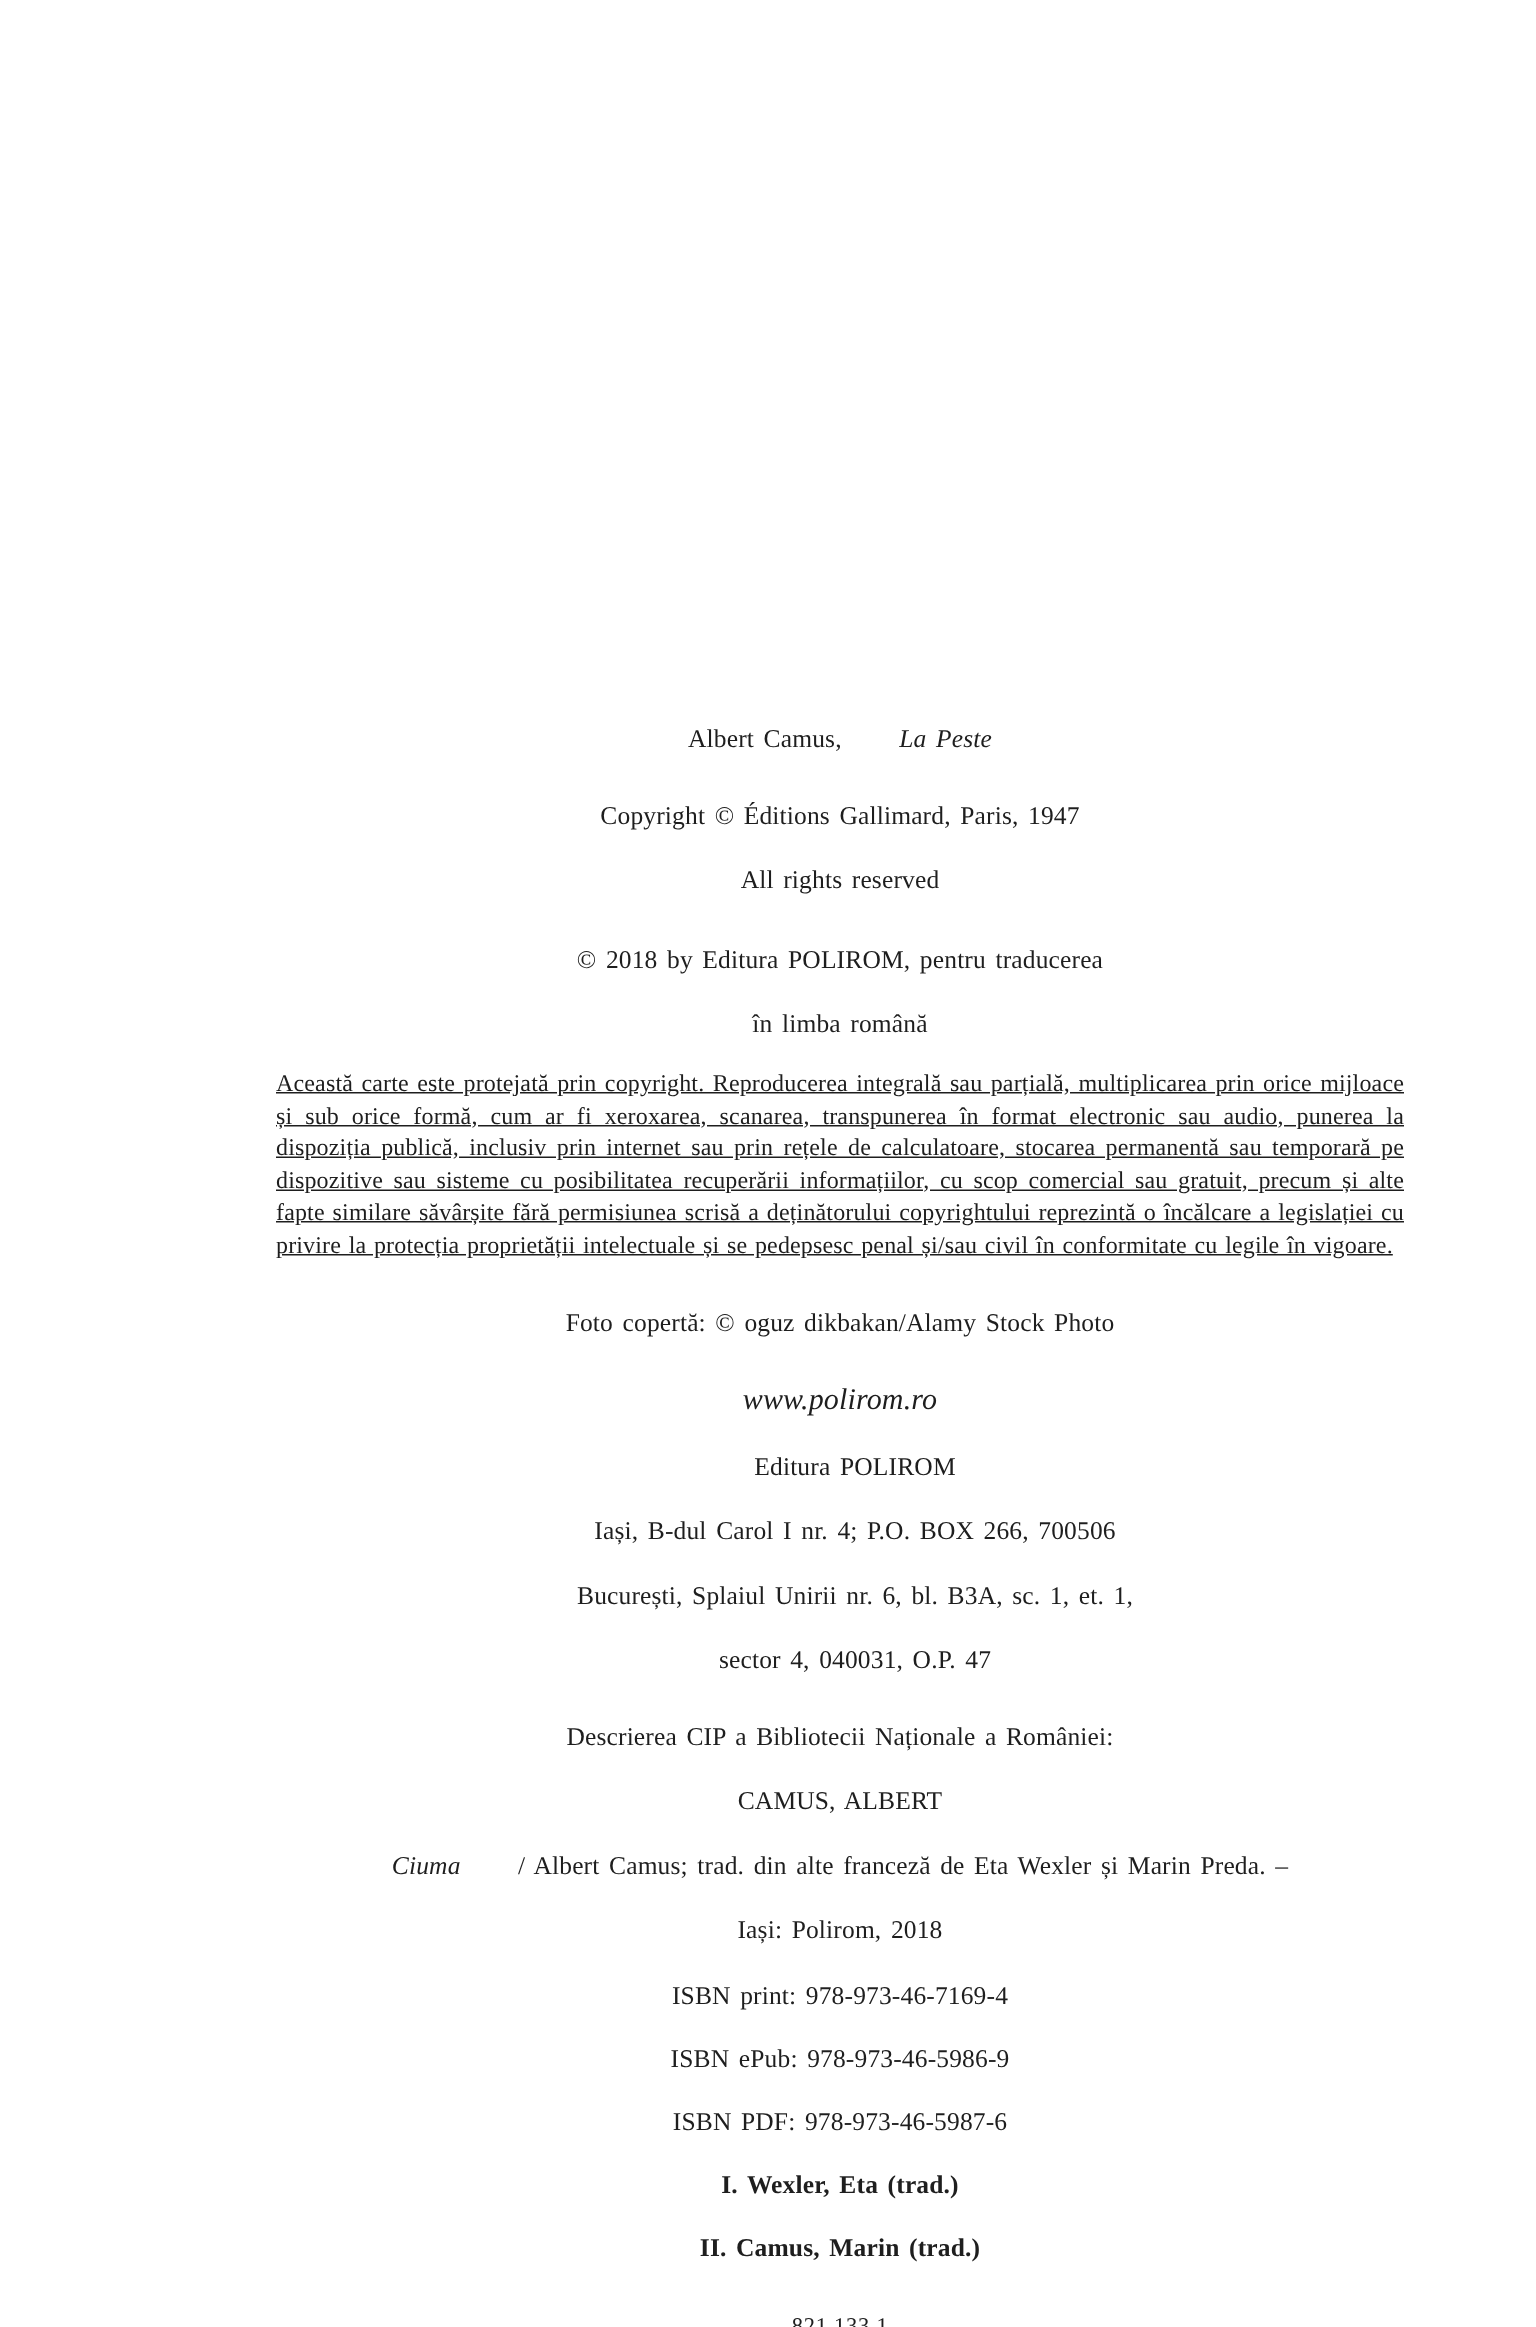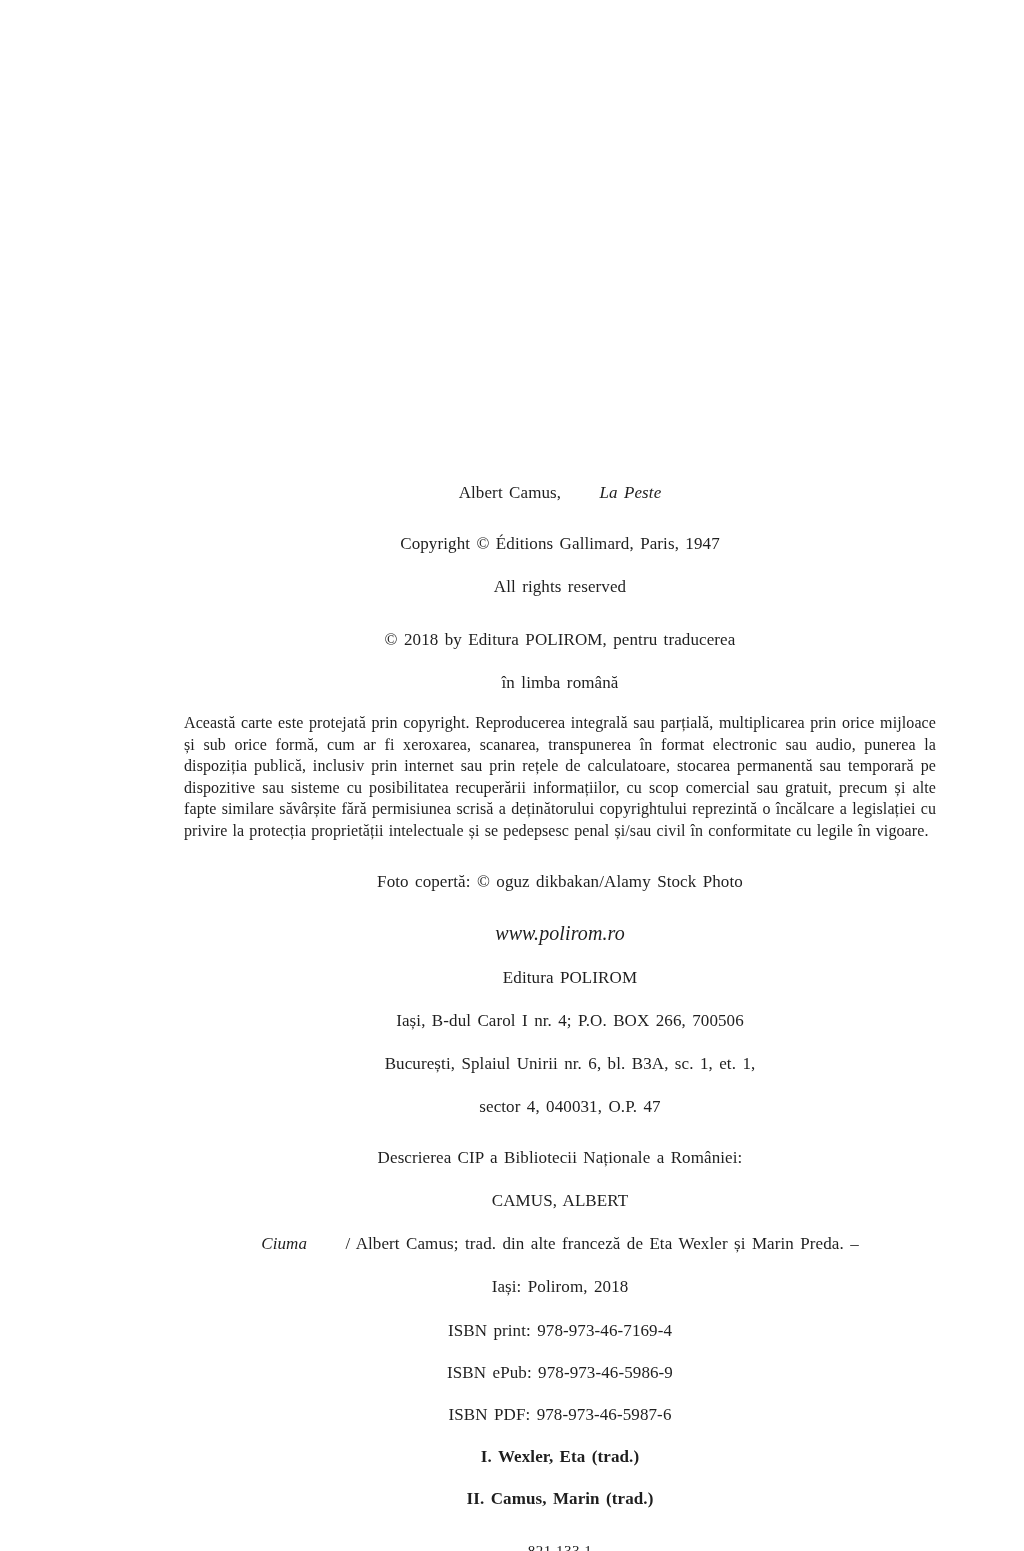--- a/index.html
+++ b/index.html
@@ -32,20 +32,21 @@
   .polirom-c { margin-bottom: 13px; }
 
   .legal {
     width: 752px;
     margin: 0 auto 27px auto;
     font-size: 16px;
     line-height: 21.5px;
     text-align: justify;
     text-align-last: left;
     word-spacing: 1px;
+    text-decoration: underline;
   }
 
   .photo { margin-bottom: 25px; }
   .website { margin-bottom: 17px; font-size: 20px; line-height: 27px; }
   .publisher { margin-bottom: 24px; padding-left: 20px; }
   .cip-heading { margin-bottom: 8px; }
   .cip-author { margin-bottom: 8px; }
   .cip-entry { margin-bottom: 18px; }
   .isbn .line { line-height: 26px; }
   .isbn { margin-bottom: 6px; }

